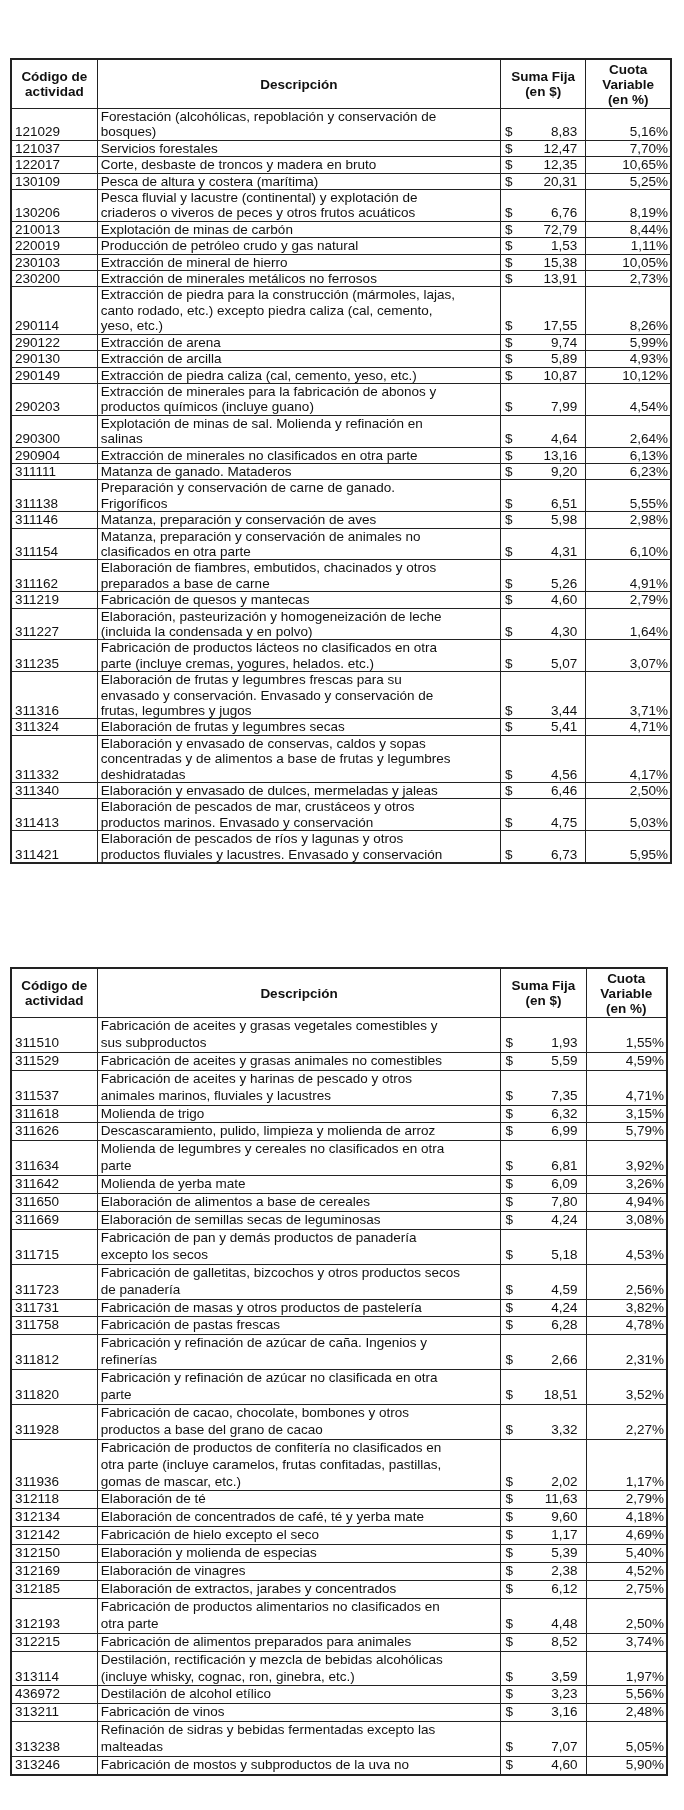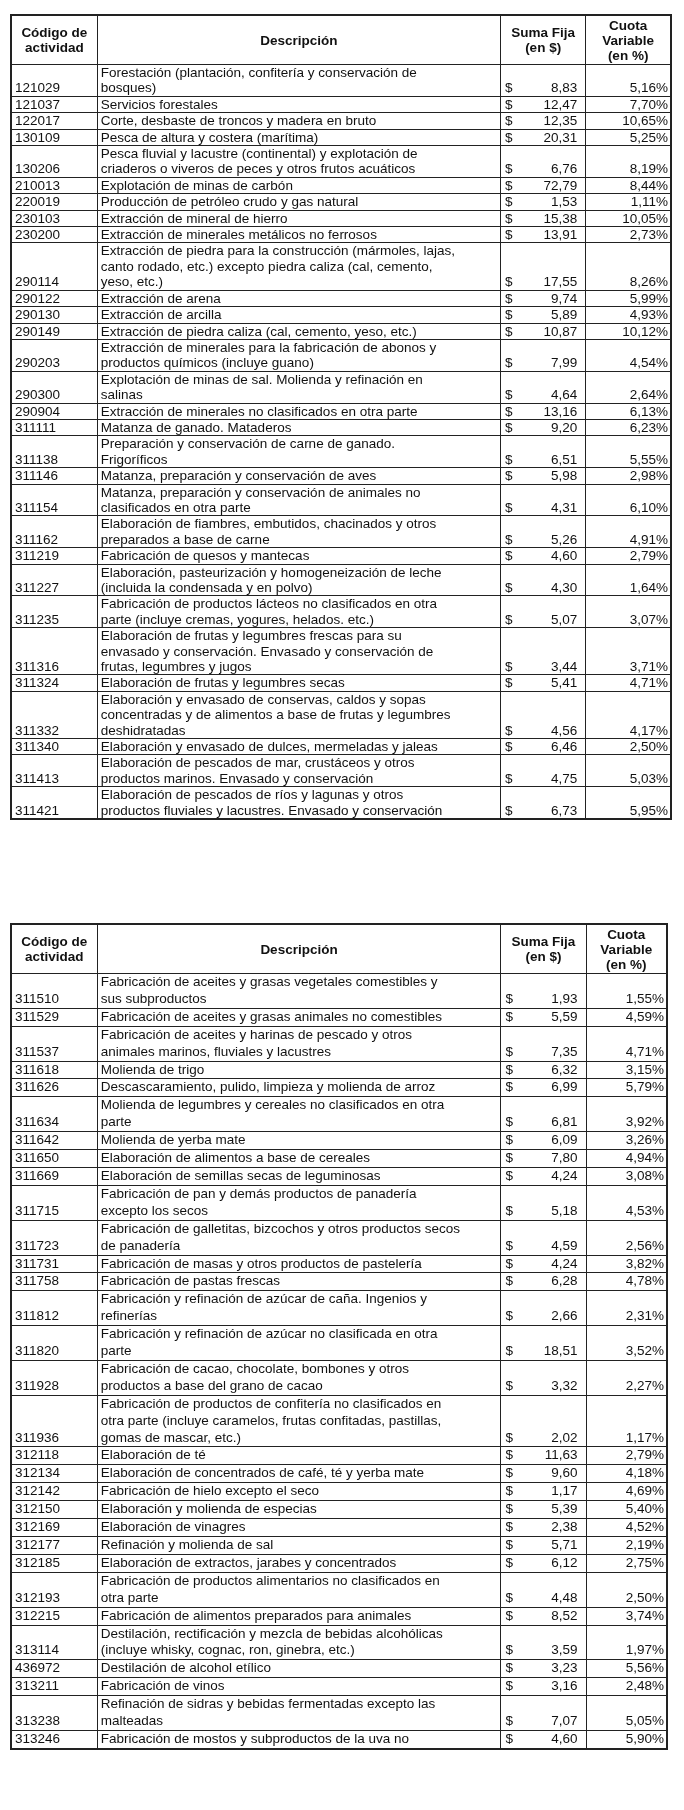--- a/index.html
+++ b/index.html
@@ -1,21 +1,21 @@
 <!DOCTYPE html>
 <html><head>
 <meta charset="utf-8">
 <style>
   html, body { margin:0; padding:0; background:#ffffff; }
   body { width:684px; height:1810px; position:relative; overflow:hidden;
          font-family:"Liberation Sans", sans-serif; color:#111; }
   table { position:absolute; left:10px; border-collapse:collapse; table-layout:fixed; }
   #t1 { top:14px; width:662px; }
   #t2 { top:923px; width:658px; }
-  table { border:2px solid #222; }
+  table { border:2px solid #222;margin-top:44px; }
   th, td { border:1px solid #222; padding:0 3px; vertical-align:bottom; }
   th { font-weight:bold; font-size:13.5px; text-align:center; vertical-align:middle; height:48px; line-height:15px; }
   #t1 td { font-size:13.5px; line-height:15.4px; }
   #t2 td { font-size:13.5px; line-height:16.9px; }
   td.code { text-align:left; }
   td.desc { text-align:left; }
   td.fija { position:relative; text-align:right; padding-right:8px; }
   td.fija .cur { position:absolute; left:4px; bottom:0; }
   td.cuota { text-align:right; padding-right:2px; }
   thead th { border-bottom:1.5px solid #222; }
@@ -48,21 +48,21 @@
         <span class="hl">Cuota</span>
         <span class="hl">Variable</span>
         <span class="hl">(en %)</span>
       </th>
     </tr>
   </thead>
   <tbody>
       <tr>
         <td class="code">121029</td>
         <td class="desc">
-          <span class="hl">Forestación (plantación, confitería y conservación de</span>
+          <span class="hl">Forestación (alcohólicas, repoblación y conservación de</span>
           <span class="hl">bosques)</span>
         </td>
         <td class="fija"><span class="cur">$</span><span>8,83</span></td>
         <td class="cuota">5,16%</td>
       </tr>
       <tr>
         <td class="code">121037</td>
         <td class="desc">
           <span class="hl">Servicios forestales</span>
         </td>
@@ -518,28 +518,20 @@
       </tr>
       <tr>
         <td class="code">312169</td>
         <td class="desc">
           <span class="hl">Elaboración de vinagres</span>
         </td>
         <td class="fija"><span class="cur">$</span><span>2,38</span></td>
         <td class="cuota">4,52%</td>
       </tr>
       <tr>
-        <td class="code">312177</td>
-        <td class="desc">
-          <span class="hl">Refinación y molienda de sal</span>
-        </td>
-        <td class="fija"><span class="cur">$</span><span>5,71</span></td>
-        <td class="cuota">2,19%</td>
-      </tr>
-      <tr>
         <td class="code">312185</td>
         <td class="desc">
           <span class="hl">Elaboración de extractos, jarabes y concentrados</span>
         </td>
         <td class="fija"><span class="cur">$</span><span>6,12</span></td>
         <td class="cuota">2,75%</td>
       </tr>
       <tr>
         <td class="code">312193</td>
         <td class="desc">

